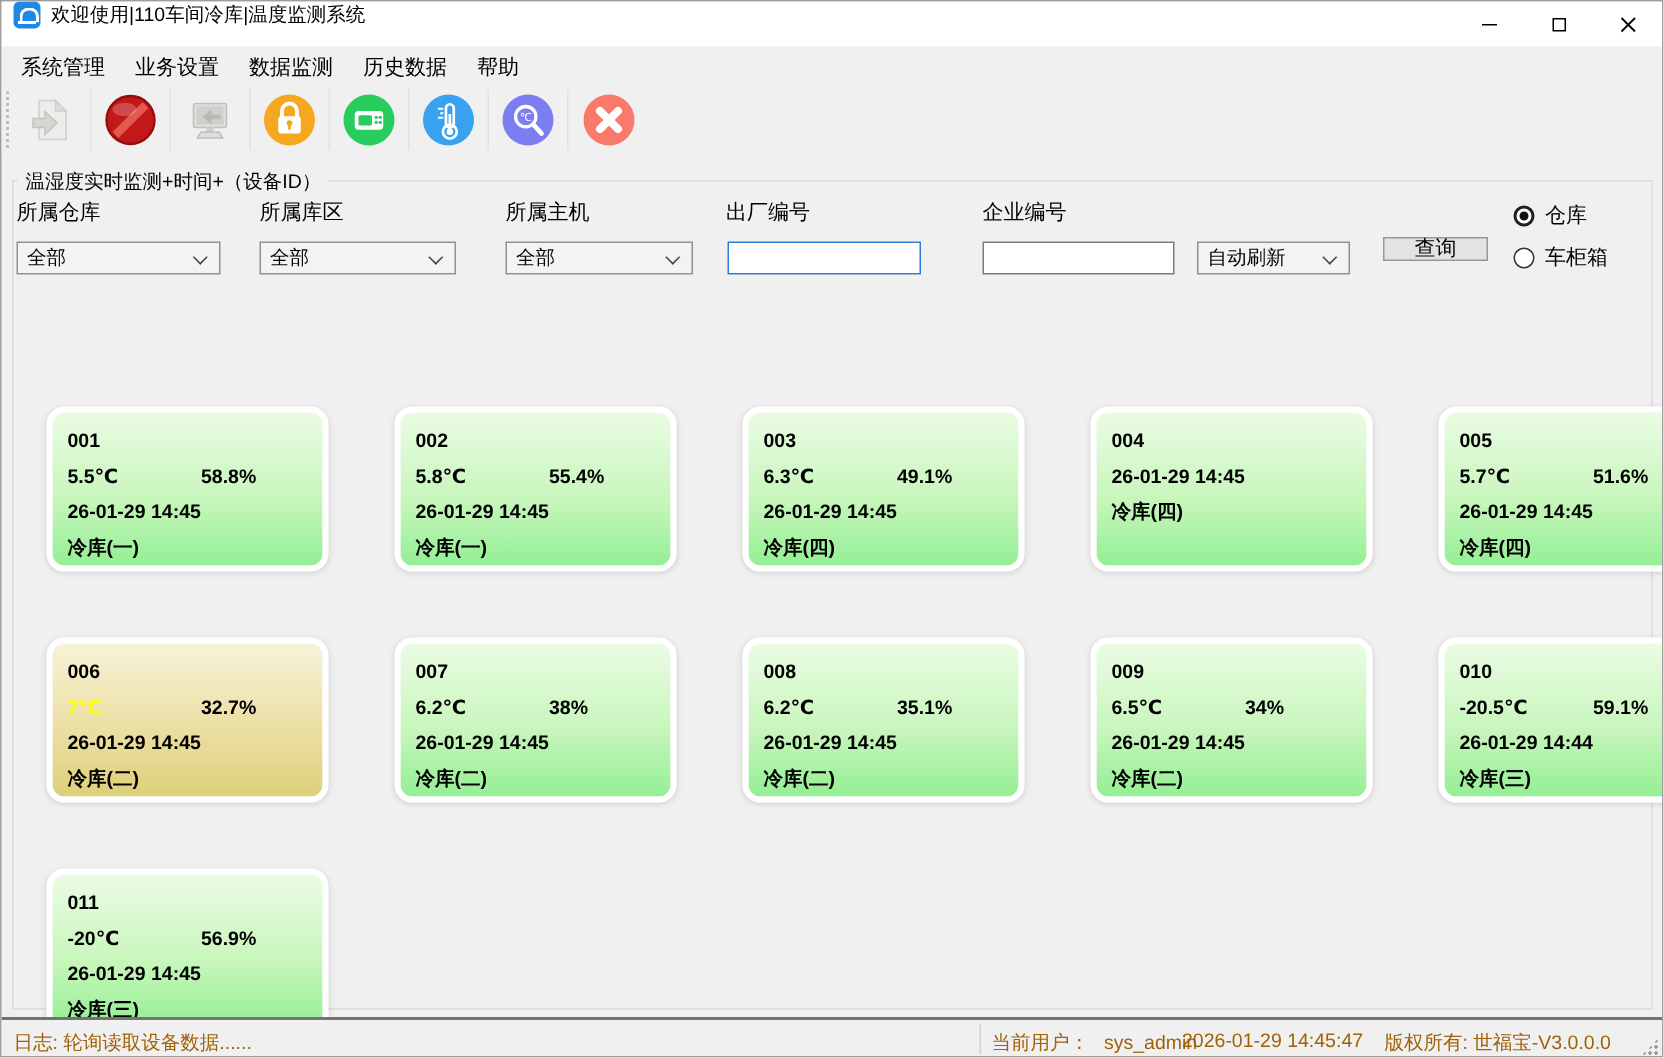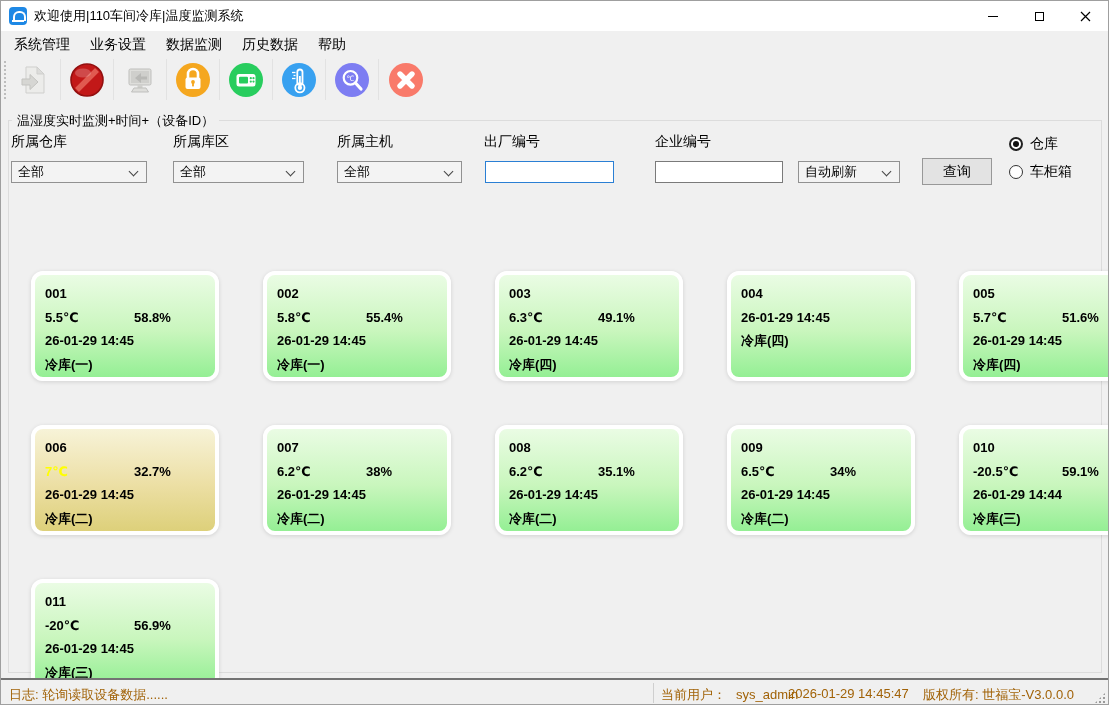--- a/index.html
+++ b/index.html
@@ -1,21 +1,21 @@
 <!DOCTYPE html>
 <html><head>
 <meta charset="utf-8">
 <style>
   * { margin:0; padding:0; box-sizing:border-box; }
   html,body { width:1109px; height:705px; }
   body { font-family:"Liberation Sans","DejaVu Sans",sans-serif; background:#f0f0f0; }
   #app { position:relative; width:1109px; height:705px; background:#f0f0f0; overflow:hidden; border:1px solid #9f9f9f; }
 
   
-  .titlebar { position:absolute; left:0; top:0; width:100%; height:30px; background:#ffffff; display:flex; align-items:center; }
+  .titlebar { position:absolute; left:0; top:0; width:100%; height:30px; background:#ffffff; display:flex; }
   .app-icon { width:18px; height:18px; margin-left:8px; background:#1e88e5; border-radius:4px; position:relative; flex:0 0 auto; }
   .app-icon::before { content:""; position:absolute; left:4px; top:4px; width:9px; height:8px; border:2px solid #fff; border-bottom:none; border-radius:6px 6px 0 0; }
   .app-icon::after { content:""; position:absolute; left:3px; bottom:3px; width:12px; height:2px; background:#fff; }
   .title-text { font-size:13px; color:#000; margin-left:7px; white-space:nowrap; }
   .win-controls { position:absolute; right:0; top:0; height:30px; display:flex; }
   .win-btn { width:46px; height:30px; display:flex; align-items:center; justify-content:center; }
   .glyph-min { width:10px; height:1px; background:#000; }
   .glyph-max { width:9px; height:9px; border:1px solid #000; }
 
   
@@ -32,21 +32,21 @@
   
   .groupbox { position:absolute; left:7px; top:119px; width:1094px; height:553px; border:1px solid #dcdcdc; }
   .groupbox-label { position:absolute; left:3px; top:-9px; background:#f0f0f0; padding:0 5px; font-size:13px; color:#000; white-space:nowrap; }
 
   
   .flabel { position:absolute; font-size:14px; color:#000; height:18px; }
   .combo { position:absolute; top:160px; height:22px; background:#f3f3f3; border:1px solid #919191; display:flex; align-items:center; padding-left:6px; font-size:13px; color:#000;font-family:Liberation Mono, monospace; }
   .combo .chev { position:absolute; right:9px; top:6px; width:7px; height:7px; border-right:1.4px solid #444; border-bottom:1.4px solid #444; transform:rotate(45deg); }
   .tinput { position:absolute; top:160px; height:22px; background:#fff; border:1px solid #7a7a7a; font-size:13px; padding:0 4px; outline:none; font-family:inherit; }
   .tinput.focused { border:1px solid #2a7fd4; }
-  .query-btn { position:absolute; left:921px; top:157px; width:70px; height:27px; background:#e3e3e3; border:1px solid #989898; font-size:14px; color:#000; display:flex; align-items:center; justify-content:center; }
+  .query-btn { position:absolute; left:921px; top:157px; width:70px; height:16px; background:#e3e3e3; border:1px solid #989898; font-size:14px; color:#000; display:flex; align-items:center; justify-content:center; }
   .radio-row { position:absolute; left:1008px; height:18px; display:flex; align-items:center; font-size:14px; color:#000; }
   .radio-circle { width:14px; height:14px; border:1px solid #333; border-radius:50%; background:#fff; margin-right:7px; position:relative; flex:0 0 auto; }
   .radio-circle.checked { border:2px solid #222; }
   .radio-circle.checked::after { content:""; position:absolute; left:2px; top:2px; width:6px; height:6px; border-radius:50%; background:#111; }
 
   
   .banner { position:absolute; left:10px; top:208px; width:1087px; height:50px; border:1px solid #5a5a5a; background:#f0f0f0; display:flex; align-items:center; justify-content:center; }
   .banner-title { font-family:"Liberation Serif","DejaVu Serif",serif; font-weight:bold; font-size:31px; color:#000; letter-spacing:1px; }
 
   

